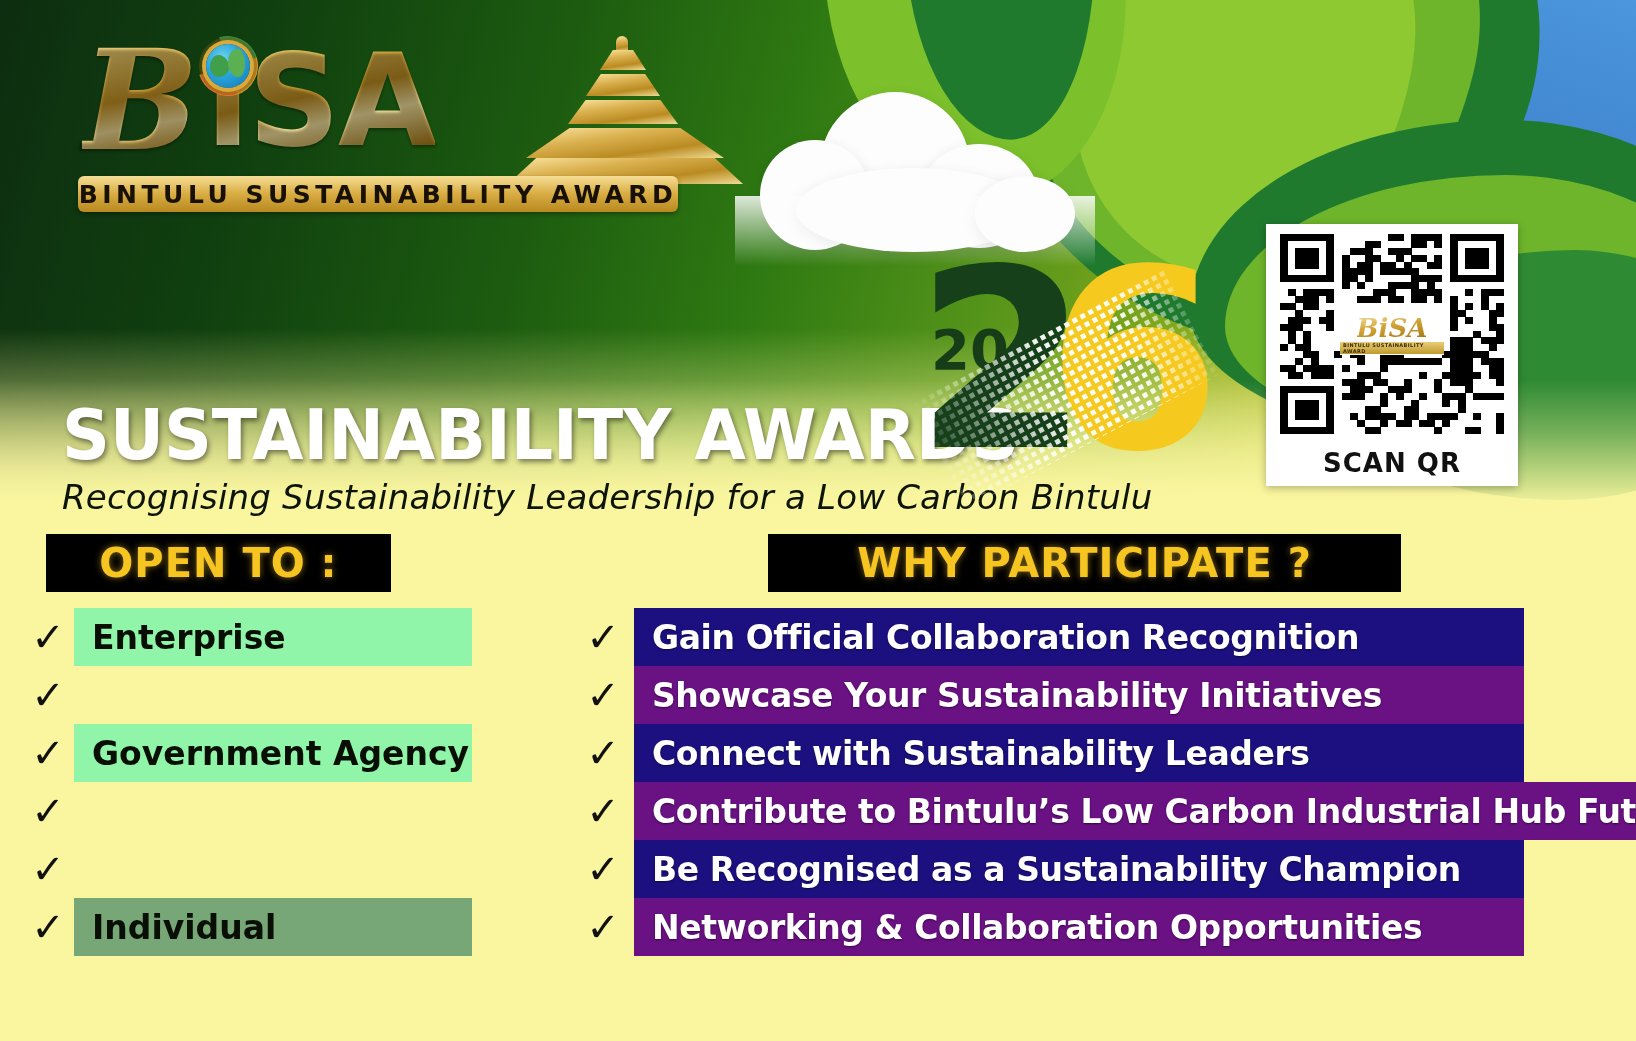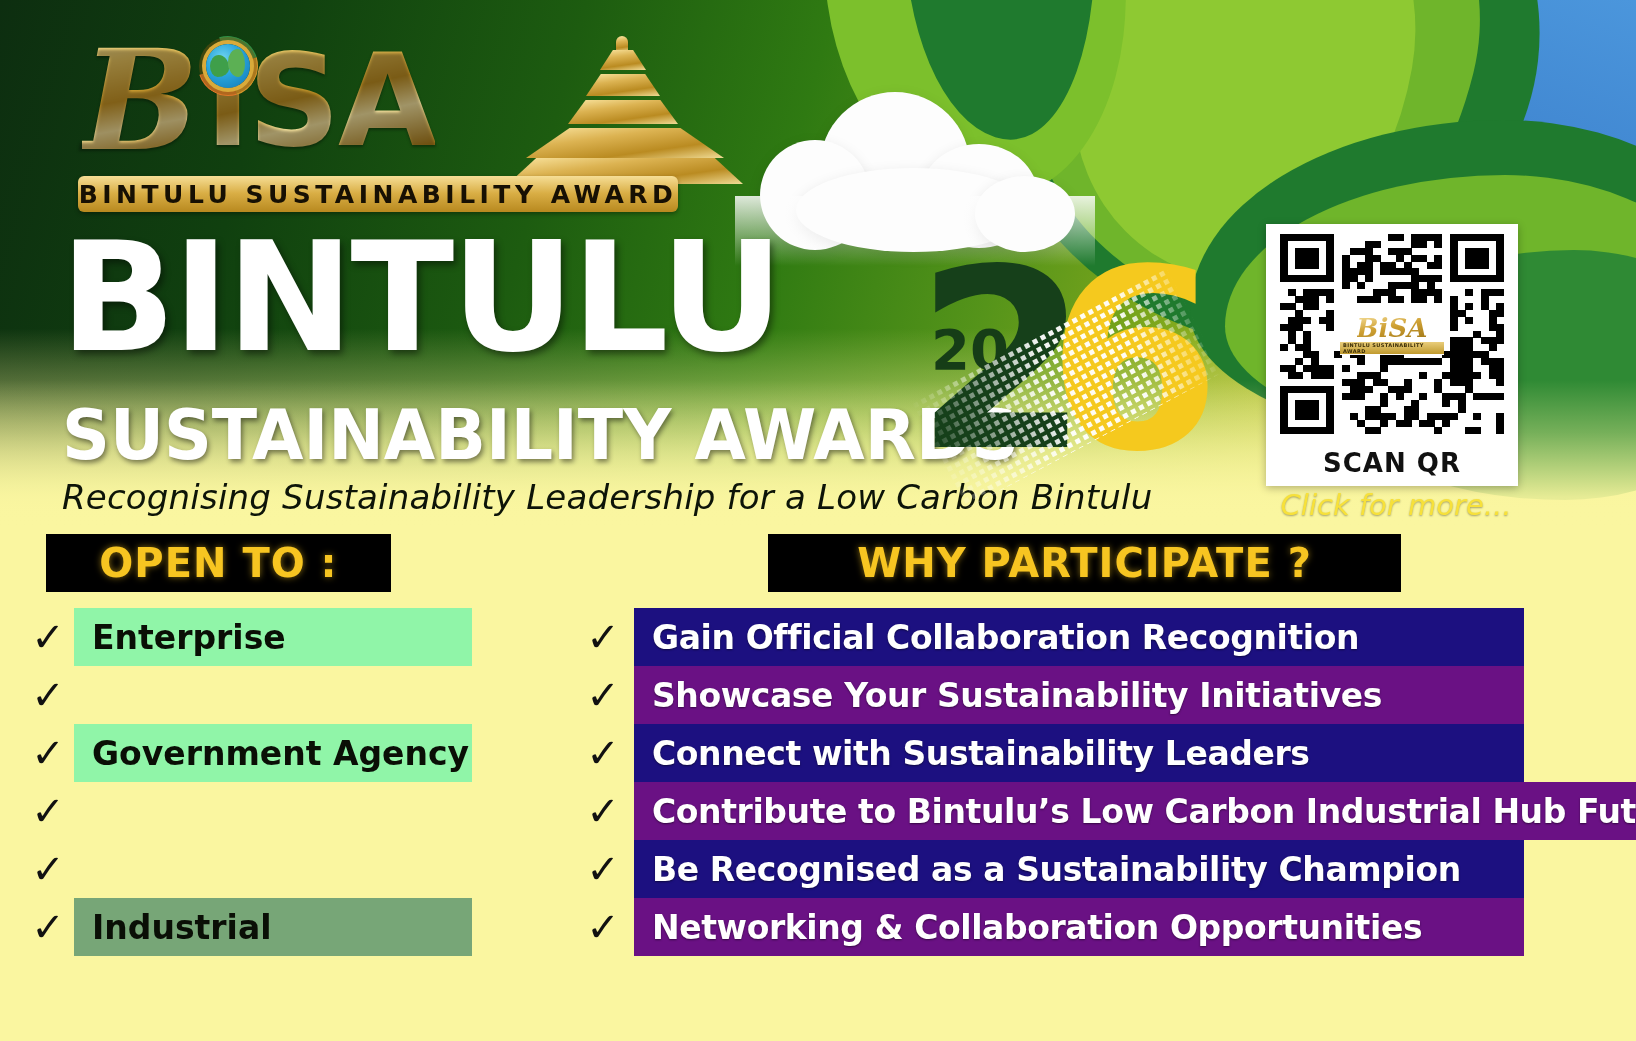--- a/index.html
+++ b/index.html
@@ -355,21 +355,20 @@
         <b class="tw3"></b>
           <b class="tw4"></b>
           <b class="tw5"></b>
       </div>
     </div>
     <div class="logo-badge">
       <span>BINTULU SUSTAINABILITY AWARD</span>
     </div>
   </div>
 
-  <div class="headline">BINTULU</div>
   <div class="subhead">SUSTAINABILITY AWARDS</div>
   <div class="tagline">Recognising Sustainability Leadership for a Low Carbon Bintulu</div>
 
   <div class="year-wrap">
     <div class="year-2">2</div>
     <div class="year-6">6</div>
     <div class="year-20">20</div>
     <div class="year-swoosh"></div>
   </div>
 
@@ -735,21 +734,20 @@
         <div class="qr-px" style="left: 185.379px; top: 193.103px; width: 8px; height: 7px;"></div>
         <div class="qr-px" style="left: 193.103px; top: 193.103px; width: 8px; height: 7px;"></div>
         <div class="qr-px" style="left: 216.276px; top: 193.103px; width: 8px; height: 7px;"></div>
       <div class="qr-center-logo">
         <div class="qr-logo-text">BiSA</div>
         <div class="qr-logo-sub">BINTULU SUSTAINABILITY AWARD</div>
       </div>
     </div>
     <div class="qr-caption">SCAN QR</div>
   </div>
-  <div class="qr-click">Click for more...</div>
 
   <div class="sec-head" id="head-open">
     <span>OPEN TO :</span>
   </div>
   <div class="sec-head" id="head-why">
     <span>WHY PARTICIPATE ?</span>
   </div>
 
   <div class="list" id="list-open">
       <div class="row">
@@ -769,21 +767,21 @@
       </div>
       <div class="row">
         <div class="tick">✓</div>
       </div>
       <div class="row">
         <div class="tick">✓</div>
       </div>
       <div class="row">
         <div class="tick">✓</div>
         <div class="bar" style="background: rgb(119, 166, 119);">
-          <span>Industrial</span>
+          <span>Individual</span>
         </div>
       </div>
     </div>
   <div class="list" id="list-why">
       <div class="row">
         <div class="tick">✓</div>
         <div class="bar" style="background: rgb(28, 16, 128);">
           <span>Gain Official Collaboration Recognition</span>
         </div>
       </div>

